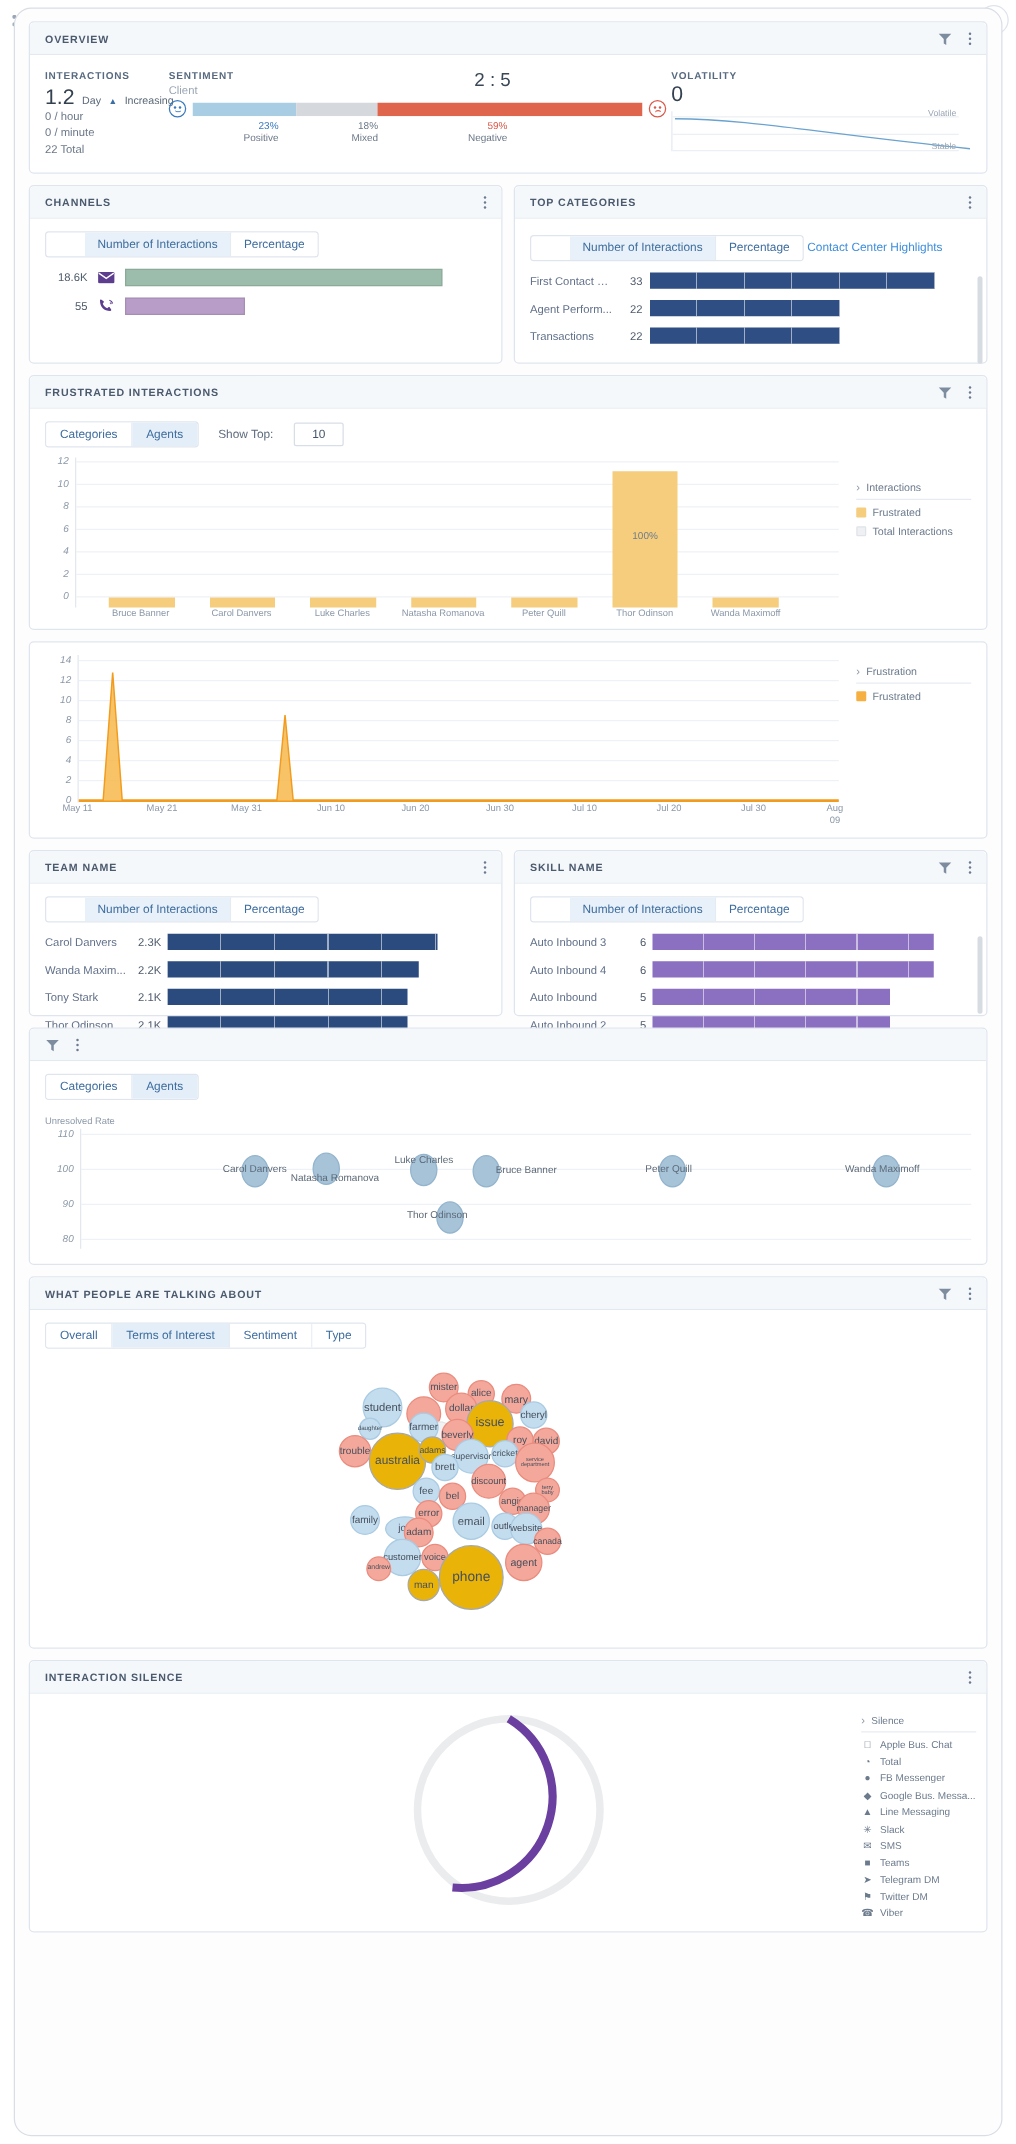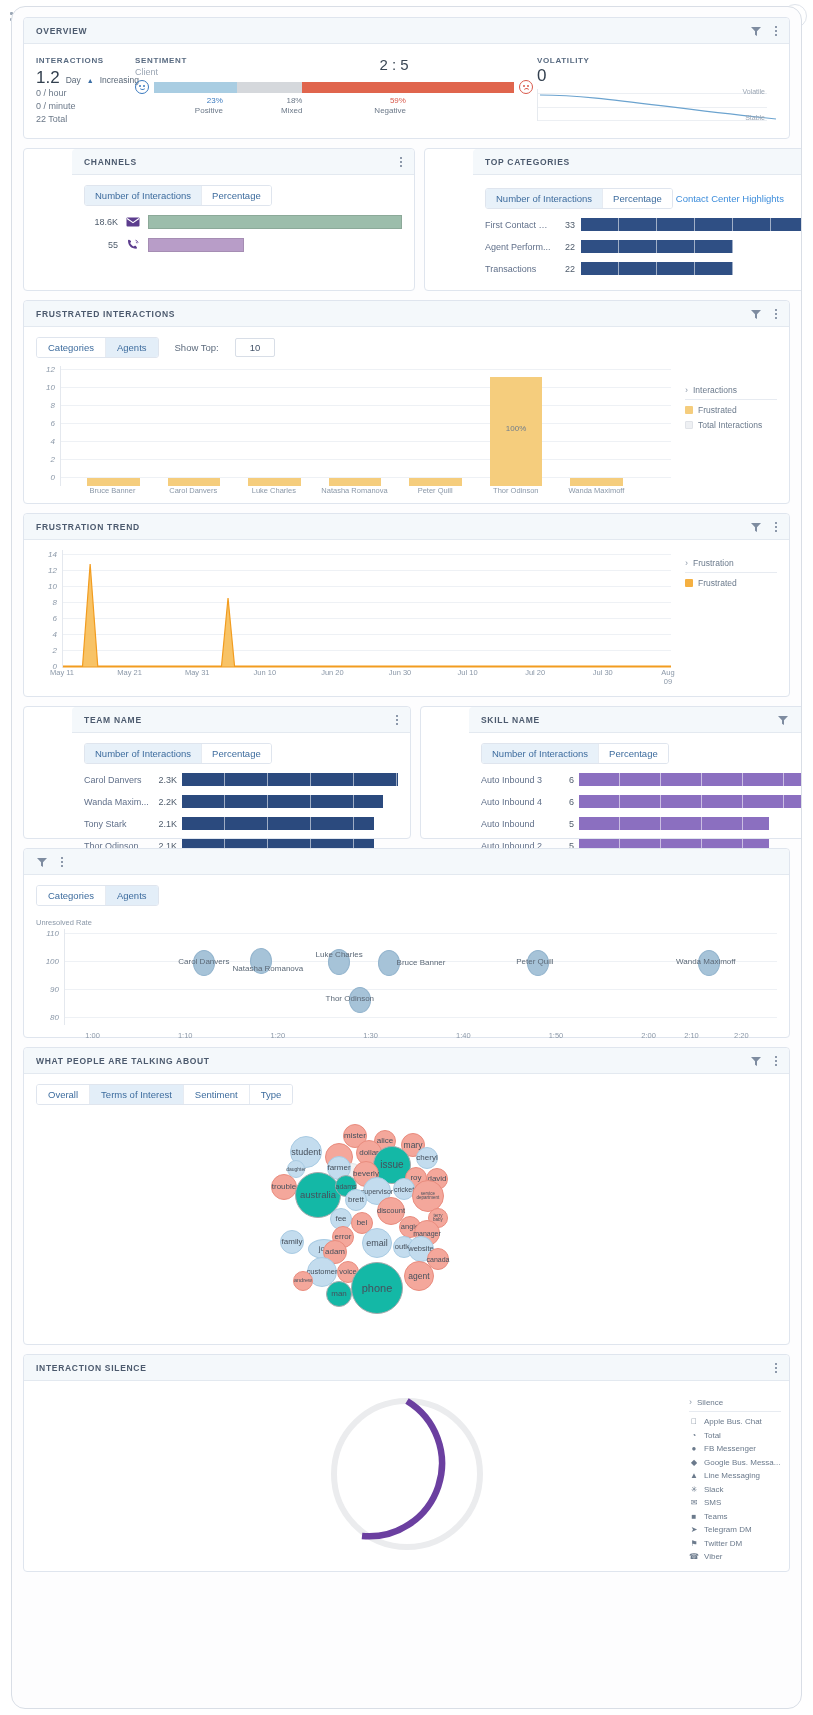--- a/index.html
+++ b/index.html
@@ -90,30 +90,30 @@
   .vol-col { width: 240px; }
   .vol-chart { position: relative; height: 32px; margin-top: 4px; border-left: 1px solid #e6eaef; }
   .vol-chart .gl { position: absolute; left: 0; right: 0; height: 1px; background: #eceff3; }
   .vol-lab { position: absolute; right: 2px; font-size: 7px; color: #9aa5b3; }
 
   
   .toggle { display: inline-flex; border: 1px solid #dfe5ee; border-radius: 3px; overflow: hidden; }
   .toggle div { padding: 4px 10px; font-size: 9.5px; color: #3d6c9e; background: #fff; cursor: pointer;
     border-right: 1px solid #e6ebf2; }
   .toggle div:last-child { border-right: none; }
-  .toggle div.on { background: #e8f1f9; }
+  .toggle div.on { background: #e8f1f9; margin-left: 31px; }
   .tabset { display: inline-flex; border: 1px solid #dfe5ee; border-radius: 3px; overflow: hidden; }
   .tabset div { padding: 4px 11px; font-size: 9.5px; color: #3d6c9e; background: #fff; cursor: pointer;
     border-right: 1px solid #e6ebf2; }
   .tabset div:last-child { border-right: none; }
   .tabset div.on { background: #e3eef8; }
 
   
   .two { display: flex; gap: 9px; margin-bottom: 9px; }
-  .two > .card { flex: 1; margin-bottom: 0; padding-left: 48px; }
+  .two > .card { flex: 1; margin-bottom: 0; }
 
   
   .ch-row { display: flex; align-items: center; gap: 6px; margin-top: 9px; }
   .ch-val { width: 34px; text-align: right; font-size: 9px; color: #4f5c6c; }
   .ch-icon { width: 18px; display: flex; justify-content: center; }
   .ch-bar { height: 14px; border: 1px solid rgba(0,0,0,.10); }
   .ch-bar.email { background: #9cbdab; }
   .ch-bar.voice { background: #b89dc8; }
 
   
@@ -156,21 +156,21 @@
   .bubble { position: absolute; width: 22px; height: 26px; border-radius: 50%;
     background: #a6c3d8; border: 1px solid #93b4cd; transform: translate(-50%,-50%); }
   .bub-lab { position: absolute; font-size: 8px; color: #5c6977; transform: translate(-50%,-50%); white-space: nowrap; }
 
   
   .cloud { position: relative; height: 215px; }
   .word { position: absolute; border-radius: 50%; display: flex; align-items: center; justify-content: center;
     transform: translate(-50%,-50%); color: #46505c; text-align: center; line-height: 1; }
   .w-red { background: #f4a79b; border: 1px solid #e98c7e; }
   .w-blue { background: #c3dcee; border: 1px solid #a9cbe3; }
-  .w-gray { background: #14b8a6; border: 1px solid #a6a9ac; }
+  .w-gray { background: #eab308; border: 1px solid #a6a9ac; }
   .w-light { background: #f1f2f3; border: 1px solid #e2e4e6; }
 
   
   .donut-wrap { position: relative; height: 190px; }
   .silence-legend { position: absolute; right: 8px; top: 16px; width: 92px; font-size: 8px; color: #6b7a8c; }
   .silence-legend .hdr { display: flex; align-items: center; gap: 5px; padding-bottom: 4px; border-bottom: 1px solid #e7ebf1; margin-bottom: 5px; }
   .silence-legend .item { display: flex; align-items: center; gap: 5px; margin-bottom: 4.5px; white-space: nowrap; overflow: hidden; }
   .silence-legend .item span.g { width: 10px; flex: none; text-align: center; font-size: 8px; }
 </style>
 </head>
@@ -431,35 +431,20 @@
         </div>
         <div class="item">
           <span class="sw" style="background:#eef0f3;border:1px solid #e0e3e8"></span>
           <span>Total Interactions</span>
         </div>
       </div>
     </div>
   </div>
 
   <div class="card">
-    <div class="card-head">
-      <div class="card-title">FRUSTRATION TREND</div>
-      <div class="head-icons">
-        <span class="ico">
-          <svg width="12" height="12" viewBox="0 0 12 12">
-                <path d="M1 2h10l-4 4.2V11l-2-1.2V6.2z" fill="#7e8ca0"></path>
-              </svg>
-        </span>
-        <span class="kebab">
-              <span></span>
-              <span></span>
-              <span></span>
-            </span>
-      </div>
-    </div>
     <div class="card-body" style="height:156px">
       <div class="chart-area" style="height:118px;margin-right:106px">
         <div class="yaxis" style="width:24px">
           <div class="ylab" style="top:4px">14</div>
           <div class="ylab" style="top:20px">12</div>
           <div class="ylab" style="top:36px">10</div>
           <div class="ylab" style="top:52px">8</div>
           <div class="ylab" style="top:68px">6</div>
           <div class="ylab" style="top:84px">4</div>
           <div class="ylab" style="top:100px">2</div>
@@ -639,31 +624,20 @@
 
           <div class="bubble" style="left:66.5%;top:34px"></div>
           <span class="bub-lab" style="left:66%;top:32px">Peter Quill</span>
 
           <div class="bubble" style="left:90.5%;top:34px"></div>
           <span class="bub-lab" style="left:90%;top:32px">Wanda Maximoff</span>
 
           <div class="bubble" style="left:41.5%;top:71px"></div>
           <span class="bub-lab" style="left:40%;top:69px">Thor Odinson</span>
         </div>
-      </div>
-      <div style="position:relative;height:12px;margin-left:28px;margin-top:6px">
-        <span class="xlab" style="left:4%">1:00</span>
-        <span class="xlab" style="left:17%">1:10</span>
-        <span class="xlab" style="left:30%">1:20</span>
-        <span class="xlab" style="left:43%">1:30</span>
-        <span class="xlab" style="left:56%">1:40</span>
-        <span class="xlab" style="left:69%">1:50</span>
-        <span class="xlab" style="left:82%">2:00</span>
-        <span class="xlab" style="left:88%">2:10</span>
-        <span class="xlab" style="left:95%">2:20</span>
       </div>
     </div>
   </div>
 
   <div class="card">
     <div class="card-head">
       <div class="card-title">WHAT PEOPLE ARE TALKING ABOUT</div>
       <div class="head-icons">
         <span class="ico">
           <svg width="12" height="12" viewBox="0 0 12 12">

